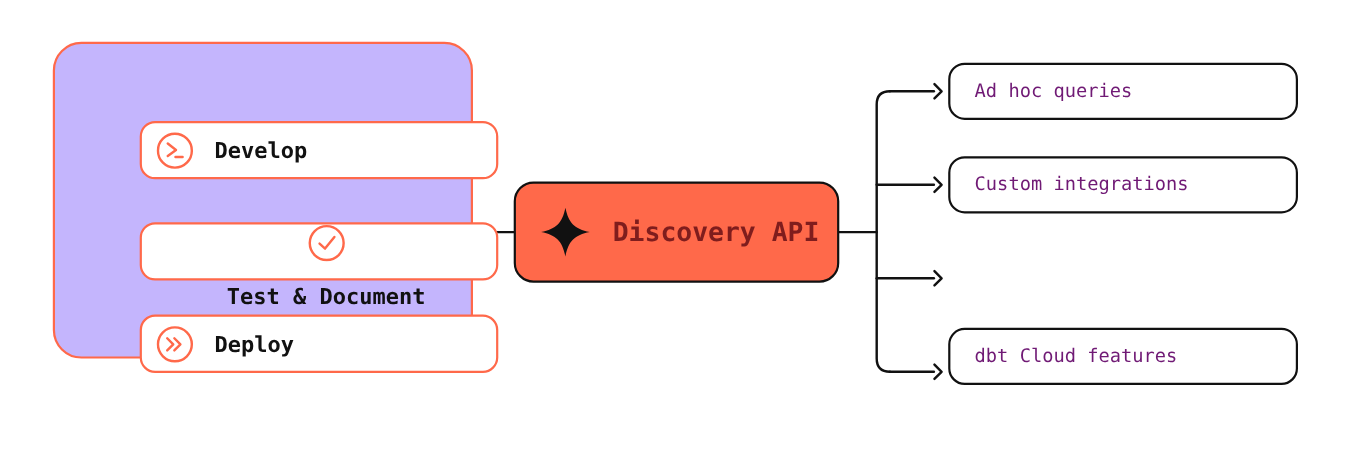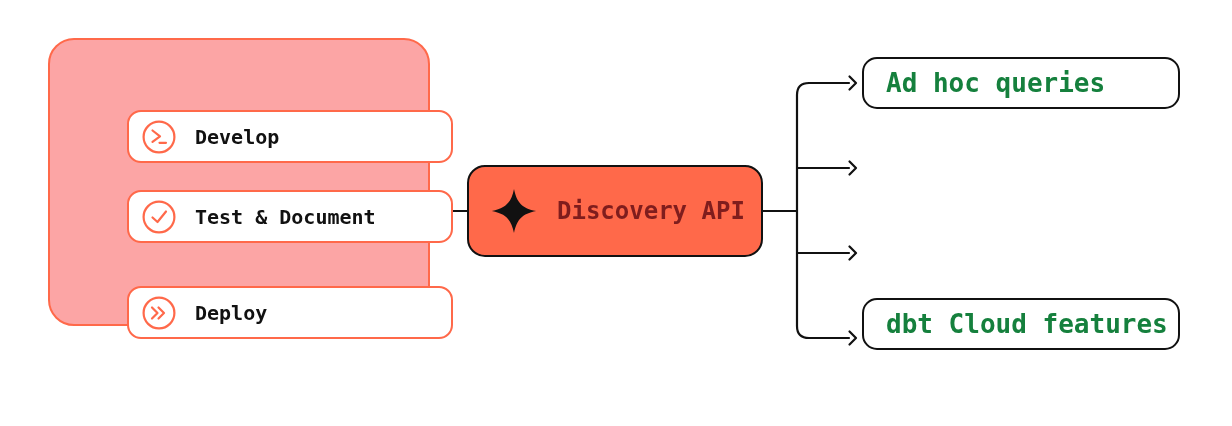--- a/index.html
+++ b/index.html
@@ -8,31 +8,31 @@
     width:1232px;height:426px;
     background:#ffffff;
     font-family:"DejaVu Sans Mono","Liberation Mono",monospace;
     overflow:hidden;
   }
   .connectors{position:absolute;left:0;top:0;width:1232px;height:426px;}
 
   
   .left-panel{
     position:absolute;left:48px;top:38px;width:382px;height:288px;
-    border:2px solid #FF694A;border-radius:26px;background:#fca5a5;
+    border:2px solid #FF694A;border-radius:26px;background:#c4b5fd;
     box-sizing:border-box;
   }
   .process-item{
     position:absolute;left:77px;width:326px;height:53px;
     border:2px solid #FF694A;border-radius:14px;background:#ffffff;
     box-sizing:border-box;
     display:flex;align-items:center;padding-left:13px;gap:19px;
   }
   .item-develop{top:70px;}
-  .item-test{top:150px;}
+  .item-test{top:162px;flex-direction:column;}
   .item-deploy{top:246px;}
   .icon-circle{width:34px;height:34px;flex:0 0 34px;display:block;}
   .item-label{
     font-size:20px;font-weight:700;color:#111111;letter-spacing:0;
     white-space:pre;
   }
 
   
   .logo-row{
     position:absolute;left:48px;top:300px;width:382px;height:62px;
@@ -58,21 +58,21 @@
   .output-box{
     position:absolute;left:862px;width:318px;height:52px;
     border:2.2px solid #111111;border-radius:15px;background:#ffffff;
     box-sizing:border-box;
     display:flex;align-items:center;padding-left:22px;
   }
   .out-1{top:57px;}
   .out-2{top:142px;}
   .out-3{top:227px;}
   .out-4{top:298px;}
-  .output-label{font-size:26px;font-weight:700;color:#15803d;white-space:pre;}
+  .output-label{font-size:17px;font-weight:400;color:#701a75;white-space:pre;}
 </style>
 </head>
 <body>
 
 <div class="canvas">
 
   <svg class="connectors" viewBox="0 0 1232 426" fill="none" stroke="#111111" stroke-width="2.2" stroke-linecap="round" stroke-linejoin="round">
     <path d="M430 211 H467"></path>
     <path d="M763 211 H797"></path>
     <path d="M809 83 Q797 83 797 95 L797 326 Q797 338 809 338"></path>
@@ -116,17 +116,20 @@
   <div class="center-node">
     <svg class="sparkle" viewBox="-26 -26 52 52">
       <path fill="#111111" d="M 0 -23 C 3 -8.5 8.5 -3 23 0 C 8.5 3 3 8.5 0 23 C -3 8.5 -8.5 3 -23 0 C -8.5 -3 -3 -8.5 0 -23 Z"></path>
     </svg>
     <span class="center-label">Discovery API</span>
   </div>
 
   <div class="output-box out-1">
     <span class="output-label">Ad hoc queries</span>
   </div>
+  <div class="output-box out-2">
+    <span class="output-label">Custom integrations</span>
+  </div>
   <div class="output-box out-4">
     <span class="output-label">dbt Cloud features</span>
   </div>
 
 </div>
 
 </body></html>

